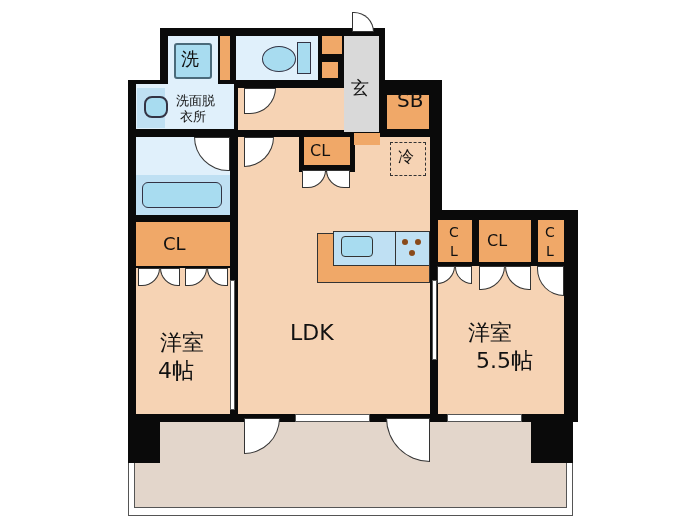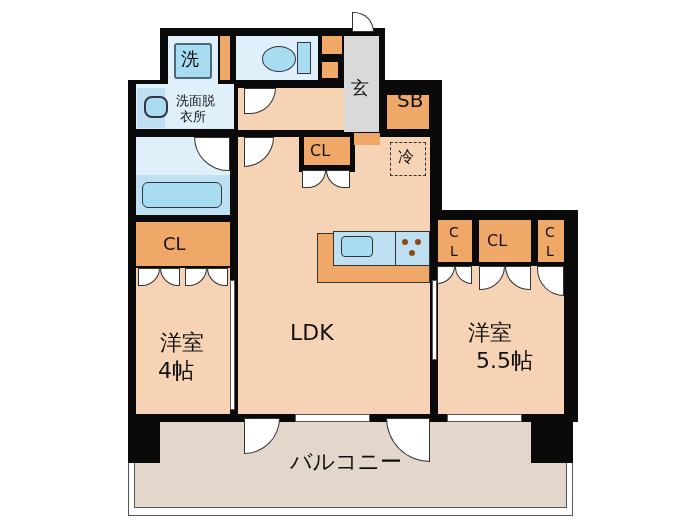--- a/index.html
+++ b/index.html
@@ -18,21 +18,20 @@
 </style>
 </head>
 <body>
 
 <div class="abs" style="left:0;top:0;width:700px;height:525px;">
 
   <div class="abs" style="left:128px;top:420px;width:445px;height:96px;border:1px solid #555;background:#fff;"></div>
   <div class="abs balc" style="left:134px;top:420px;width:433px;height:88px;border:1px solid #555;"></div>
   <div class="abs wall" style="left:128px;top:415px;width:32px;height:48px;"></div>
   <div class="abs wall" style="left:531px;top:415px;width:42px;height:48px;"></div>
-  <div class="lbl" style="left:290px;top:447px;font-size:22px;">バルコニー</div>
 
   <div class="abs wall" style="left:128px;top:80px;width:450px;height:342px;"></div>
   <div class="abs wall" style="left:160px;top:28px;width:225px;height:60px;"></div>
   <div class="abs wall" style="left:380px;top:88px;width:62px;height:140px;"></div>
   <div class="abs" style="left:442px;top:80px;width:140px;height:130px;background:#fff;"></div>
   <div class="abs wall" style="left:432px;top:210px;width:142px;height:212px;"></div>
 
   <div class="abs wet" style="left:168px;top:36px;width:50px;height:48px;"></div>
   <div class="abs" style="left:174px;top:43px;width:38px;height:36px;background:#a8dcf0;border:2px solid #4a6a7a;border-radius:3px;"></div>
   <div class="lbl" style="left:181px;top:47px;font-size:18px;">洗</div>

